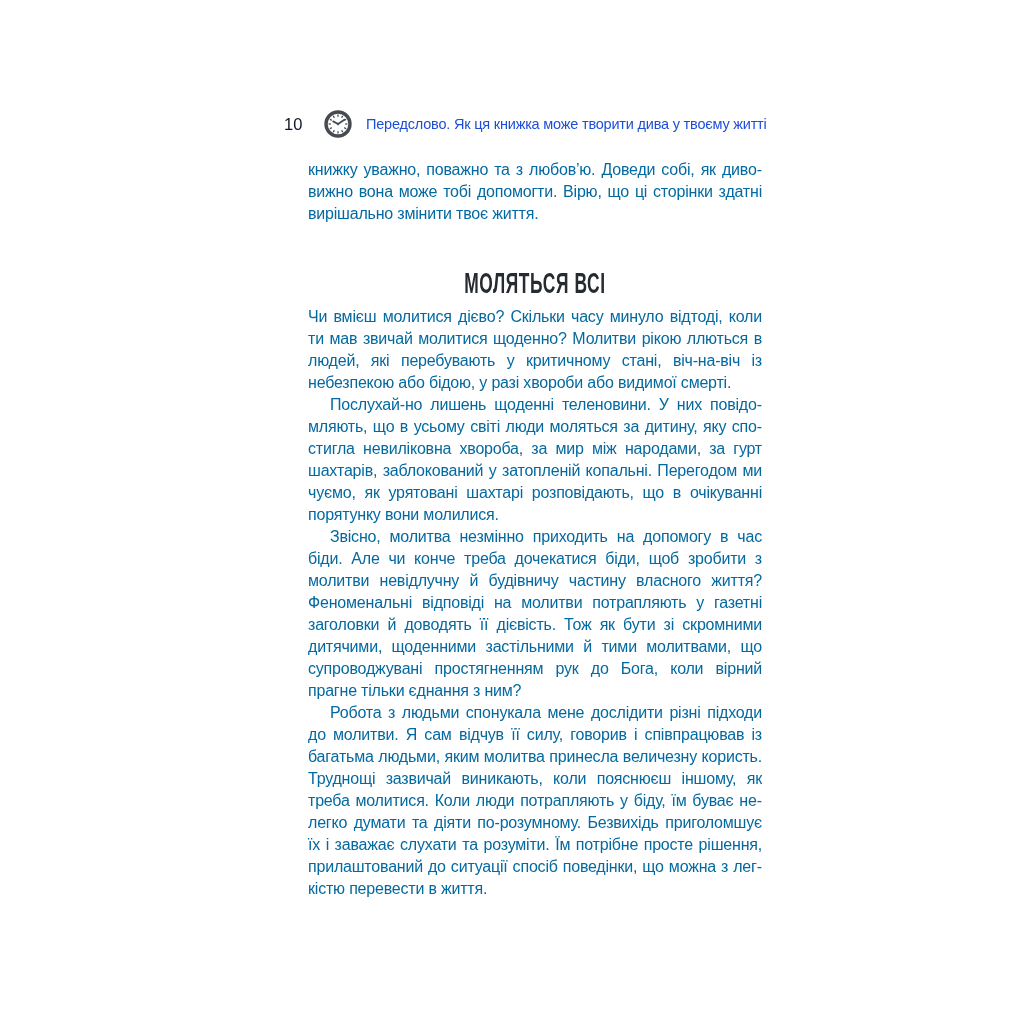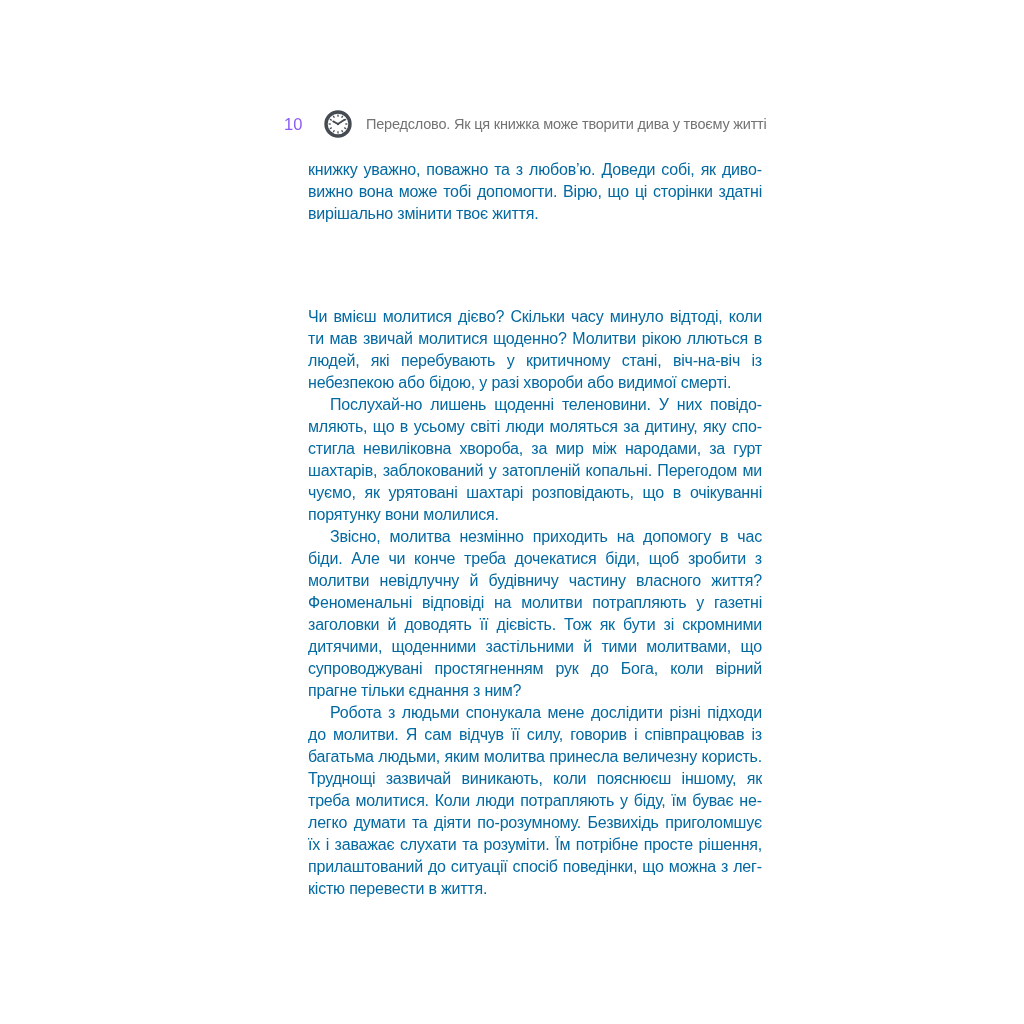--- a/index.html
+++ b/index.html
@@ -19,33 +19,33 @@
   
   .running-head {
     position: absolute;
     left: 284px;
     top: 110px;
     height: 28px;
     display: flex;
     align-items: center;
   }
   .page-num {
-    color: #8b5cf6;
+    color: #0f172a;
     font-size: 16.5px;
     min-width: 24px;
   }
   .head-icon {
     margin-left: 16px;
     width: 28px;
     height: 28px;
     display: block;
   }
   .head-title {
     margin-left: 14px;
-    color: #737373;
+    color: #1d4ed8;
     font-size: 14.5px;
     letter-spacing: -0.2px;
     white-space: nowrap;
   }
 
   
   .body-col {
     position: absolute;
     left: 308px;
     width: 454px;
@@ -115,20 +115,23 @@
       </g>
       <circle cx="14" cy="14" r="1.2" fill="#454b51"></circle>
     </svg>
     <span class="head-title">Передслово. Як ця книжка може творити дива у твоєму житті</span>
   </div>
 
   <div class="body-col intro-col">
     <p>книжку уважно, поважно та з любов’ю. Доведи собі, як диво­вижно вона може тобі допомогти. Вірю, що ці сторінки здатні вирішально змінити твоє життя.</p>
   </div>
 
+  <h1 class="section-heading">
+    <span>МОЛЯТЬСЯ ВСІ</span>
+  </h1>
 
   <div class="body-col main-col">
     <p>Чи вмієш молитися дієво? Скільки часу минуло відтоді, коли ти мав звичай молитися щоденно? Молитви рікою ллються в лю­дей, які перебувають у критичному стані, віч-на-віч із небез­пекою або бідою, у разі хвороби або видимої смерті.</p>
     <p class="ind">Послухай-но лишень щоденні теленовини. У них повідо­мляють, що в усьому світі люди моляться за дитину, яку спо­стигла невиліковна хвороба, за мир між народами, за гурт шахтарів, заблокований у затопленій копальні. Перегодом ми чуємо, як урятовані шахтарі розповідають, що в очікуванні порятунку вони молилися.</p>
     <p class="ind">Звісно, молитва незмінно приходить на допомогу в час біди. Але чи конче треба дочекатися біди, щоб зробити з молитви невідлучну й будівничу частину власного життя? Феноменальні відповіді на молитви потрапляють у газетні заголовки й дово­дять її дієвість. Тож як бути зі скромними дитячими, щоденними застільними й тими молитвами, що супроводжувані простягнен­ням рук до Бога, коли вірний прагне тільки єднання з ним?</p>
     <p class="ind"><span>Робота з людьми спонукала мене дослідити різні підходи до молитви. Я сам відчув її силу, говорив і співпрацював із багатьма людьми, яким молитва принесла величезну користь. Труднощі зазвичай виникають, коли пояснюєш іншому, як треба молитися. Коли люди потрапляють у біду, їм буває не­легко думати та діяти по-розумному. Безвихідь приголомшує їх і заважає слухати та розуміти. Їм потрібне </span><span class="em">просте</span><span> рішення, прилаштований до ситуації спосіб поведінки, що можна з лег­кістю перевести в життя.</span></p>
   </div>
 
 </div>
 

